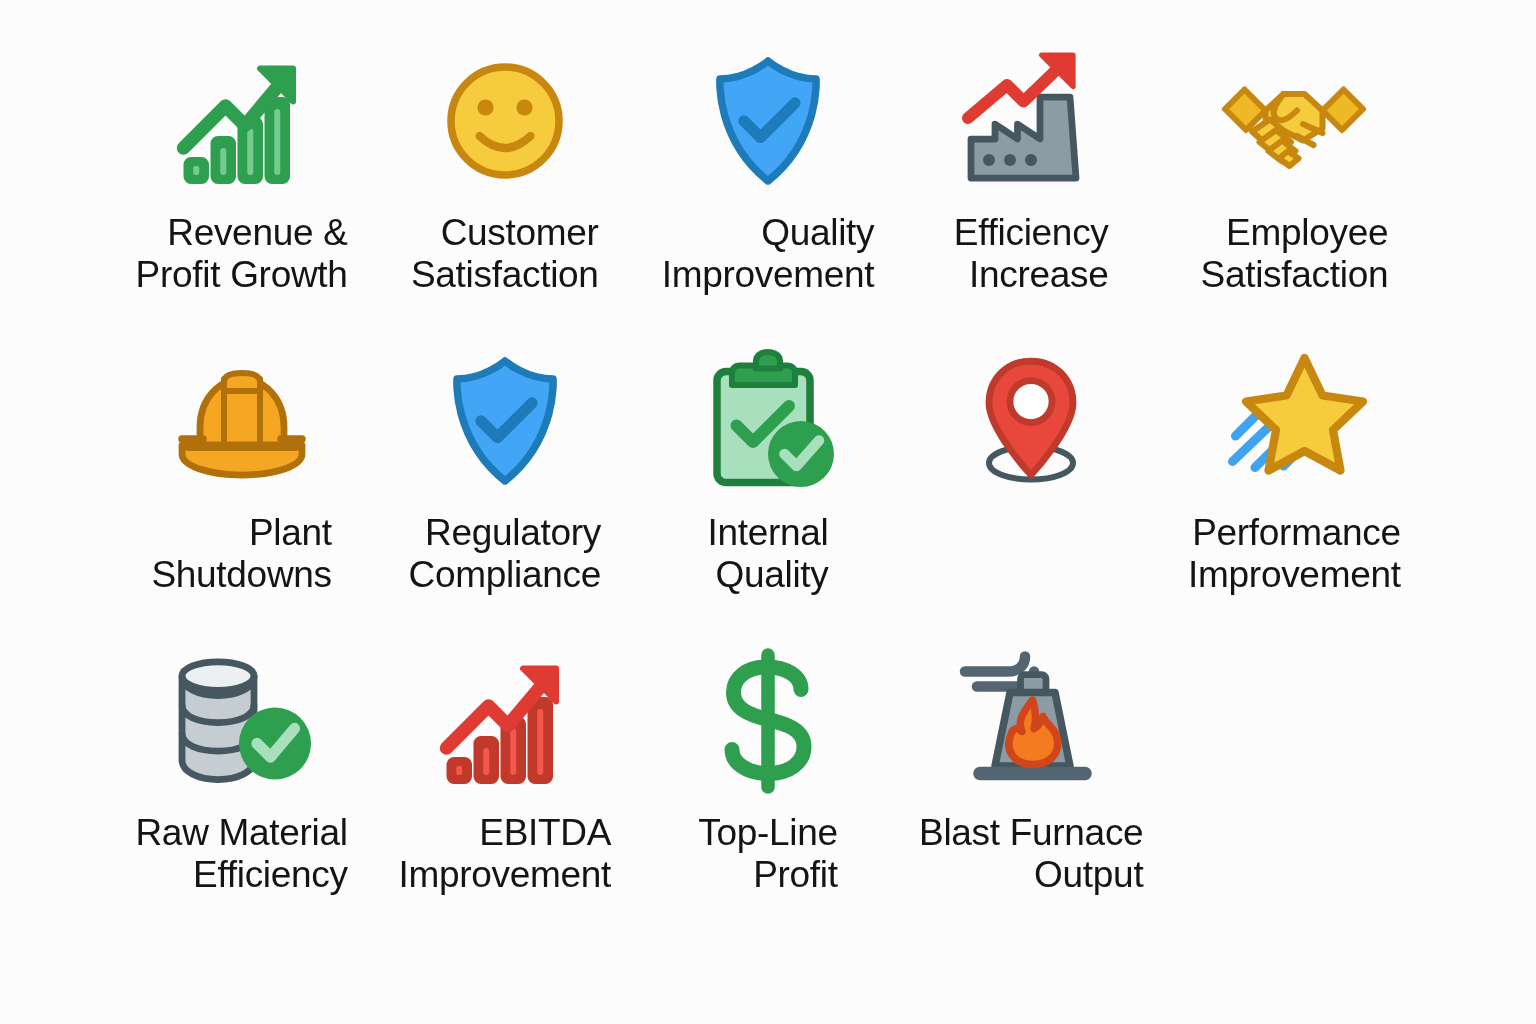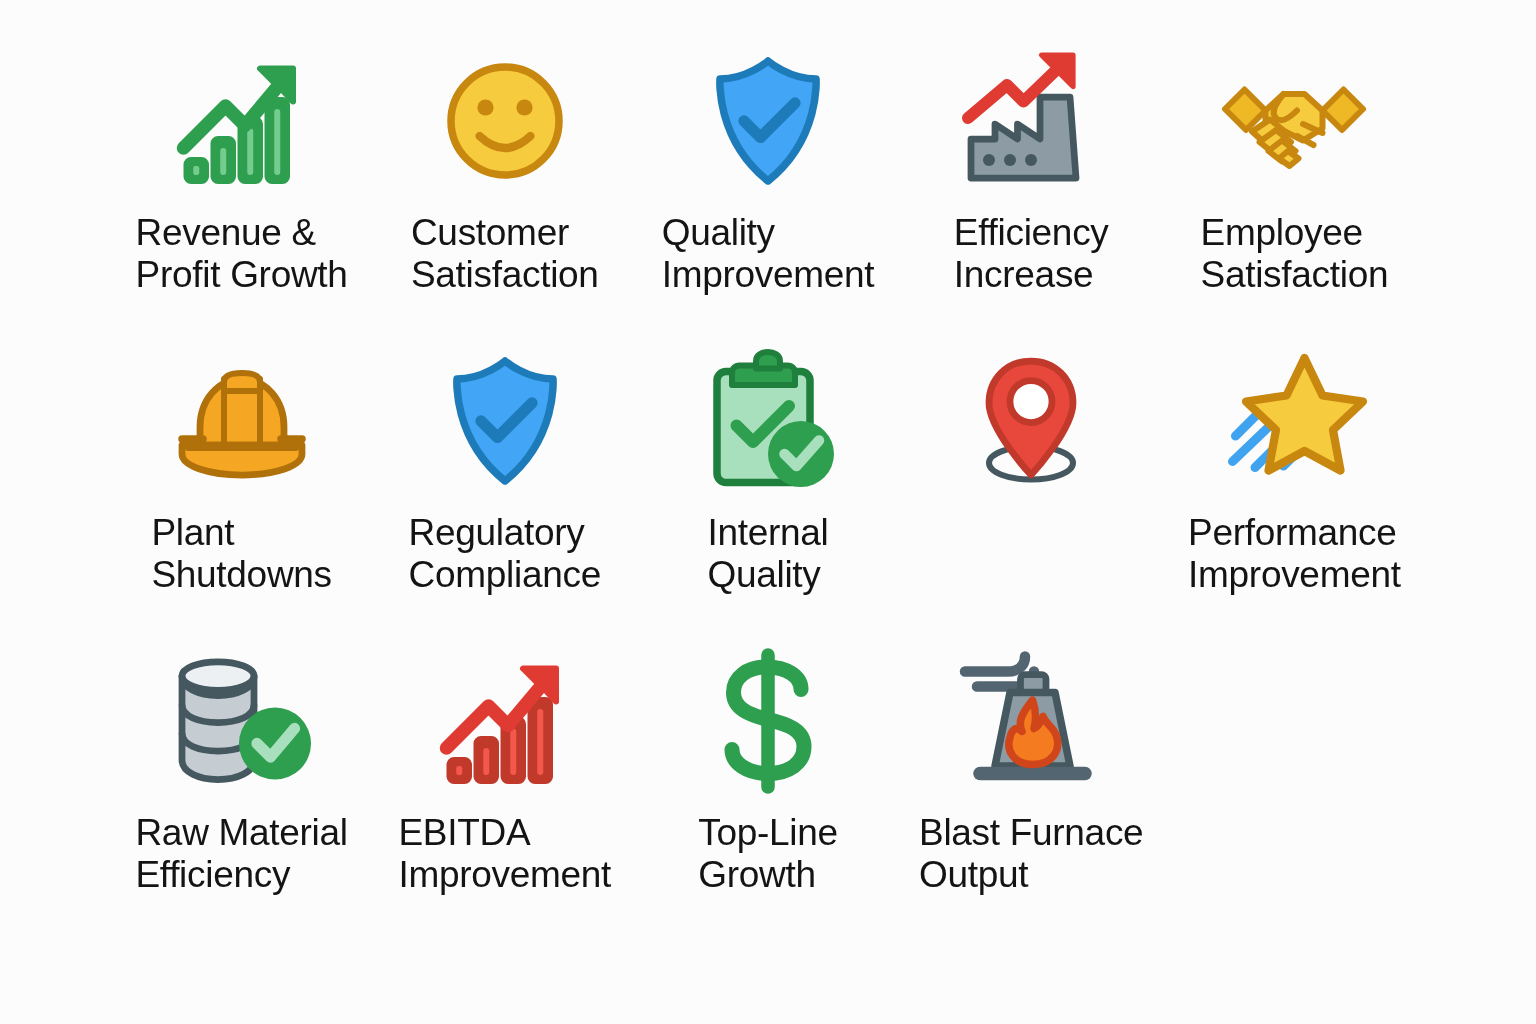--- a/index.html
+++ b/index.html
@@ -46,21 +46,21 @@
     width: 150px;
     height: 150px;
     display: block;
   }
 
   .cell-label {
     margin-top: 16px;
     font-size: 37px;
     line-height: 1.14;
     color: #141414;
-    text-align: left;
+    text-align: right;
     font-weight: 400;
     letter-spacing: -0.3px;
     white-space: pre-line;
     max-width: 280px;
   }
 </style>
 </head>
 <body style="background: rgb(252, 252, 252);">
 
 <div id="icon-grid">
@@ -256,21 +256,21 @@
   </div>
 
   <div class="cell">
     <div class="icon-wrap">
       <svg viewBox="0 0 100 100">
         <path d="M50 6 L50 94" stroke="#2E9E4F" stroke-width="9" stroke-linecap="round"></path>
         <path d="M72 29 C72 20 62 14 49 14 C36 14 27 21 27 31 C27 42 38 46 50 49 C63 52 74 56 74 67 C74 78 64 85 50 85 C36 85 26 78 26 69" fill="none" stroke="#2E9E4F" stroke-width="10" stroke-linecap="round"></path>
       </svg>
     </div>
     <div class="cell-label">Top-Line
-Growth</div>
+Profit</div>
   </div>
 
   <div class="cell">
     <div class="icon-wrap">
       <svg viewBox="0 0 100 100">
         <path d="M6 17 L34 17 C42 17 46 13 46 7" fill="none" stroke="#526571" stroke-width="7" stroke-linecap="round" stroke-linejoin="round"></path>
         <path d="M14 27 L40 27 C48 27 52 23 52 17" fill="none" stroke="#526571" stroke-width="7" stroke-linecap="round" stroke-linejoin="round"></path>
         <rect x="43" y="19" width="17" height="12" rx="3" fill="#8D9BA5" stroke="#45575F" stroke-width="4.5"></rect>
         <path d="M36 31 L66 31 L76 80 L26 80 Z" fill="#8D9BA5" stroke="#45575F" stroke-width="5" stroke-linejoin="round"></path>
         <path d="M16 85 L86 85" stroke="#526571" stroke-width="9" stroke-linecap="round"></path>

